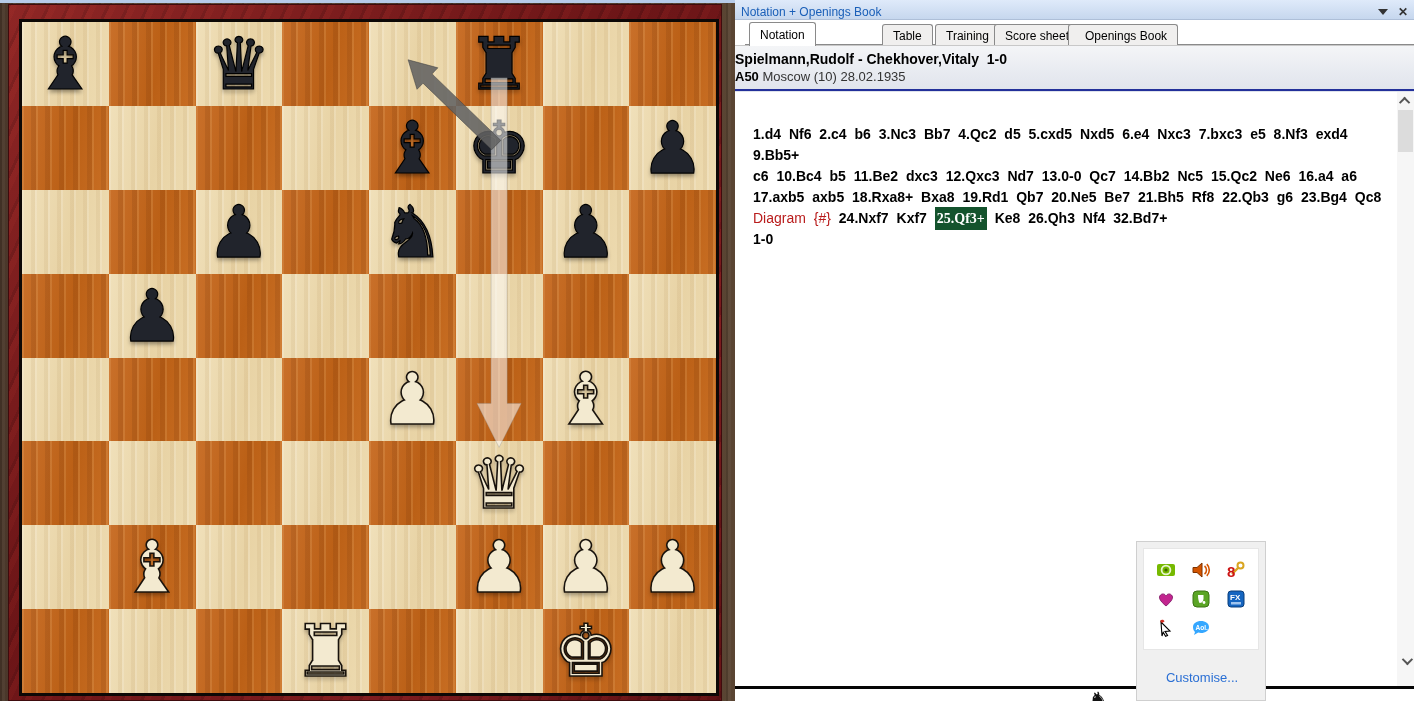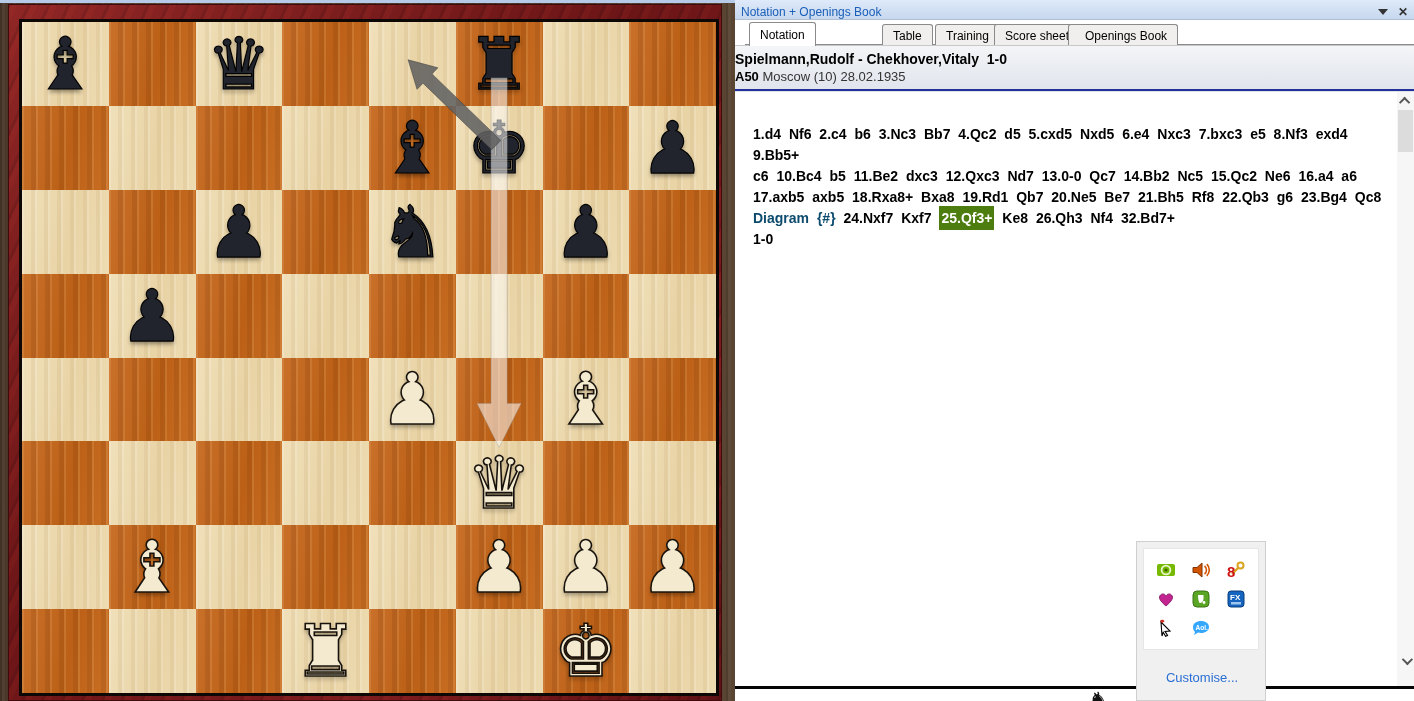--- a/index.html
+++ b/index.html
@@ -52,22 +52,22 @@
 
   .game-header { position:absolute; left:0; top:45px; width:679px; height:47px;
     background:linear-gradient(#f4f5f7,#dfe3ec); border-top:1px solid #c8c8c8; text-align:left; }
   .gh-players { font-size:14px; font-weight:bold; color:#000; margin-top:5px; }
   .gh-sub { font-size:13px; color:#333; margin-top:2px; }
   .gh-sub b { color:#000; }
   .navy-line { position:absolute; left:0; top:89px; width:679px; height:2px; background:#23309a; }
 
   .moves { position:absolute; left:12px; top:94px; width:650px; padding:2px 4px 0 6px;
     font-size:14px; font-weight:bold; color:#000; line-height:21px; word-spacing:4px;margin-top:28px; }
-  .moves .dg { color:#0c4a6e; font-weight:bold; }
-  .moves .cur { background:#4d7c0f; color:#fff; padding:4px 2px; }
+  .moves .dg { color:#b91c1c; font-weight:normal; }
+  .moves .cur { background:#14532d; color:#fff; padding:4px 2px;font-family:Liberation Serif, serif; }
 
   
   .vscroll { position:absolute; right:0; top:92px; width:17px; height:594px; background:#f6f6f6; }
   .vs-btn { position:absolute; left:0; width:17px; height:17px; display:flex; align-items:center; justify-content:center; }
   .vs-thumb { position:absolute; left:1px; top:18px; width:15px; height:42px; background:#dcdcdc; }
   .chev { width:8px; height:8px; border-left:2px solid #555; border-top:2px solid #555; }
   .chev.up { transform:rotate(45deg) translateY(2px); }
   .chev.down { transform:rotate(225deg) translateY(2px); }
 
   .bottom-line { position:absolute; left:735px; top:686px; width:679px; height:3px; background:#050505; z-index:4; }

